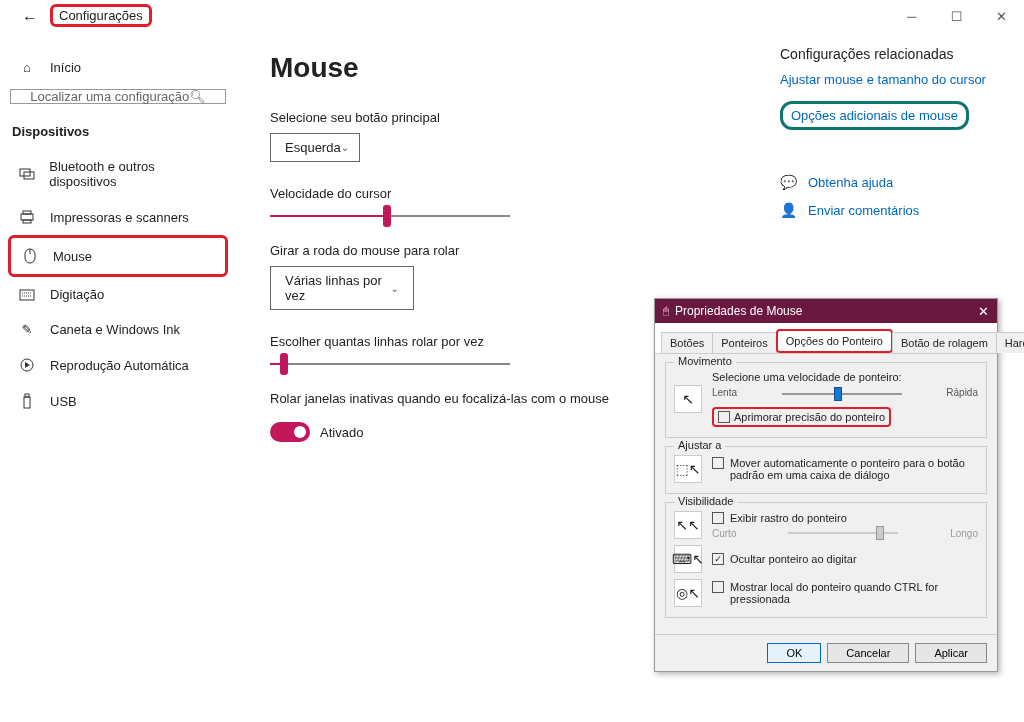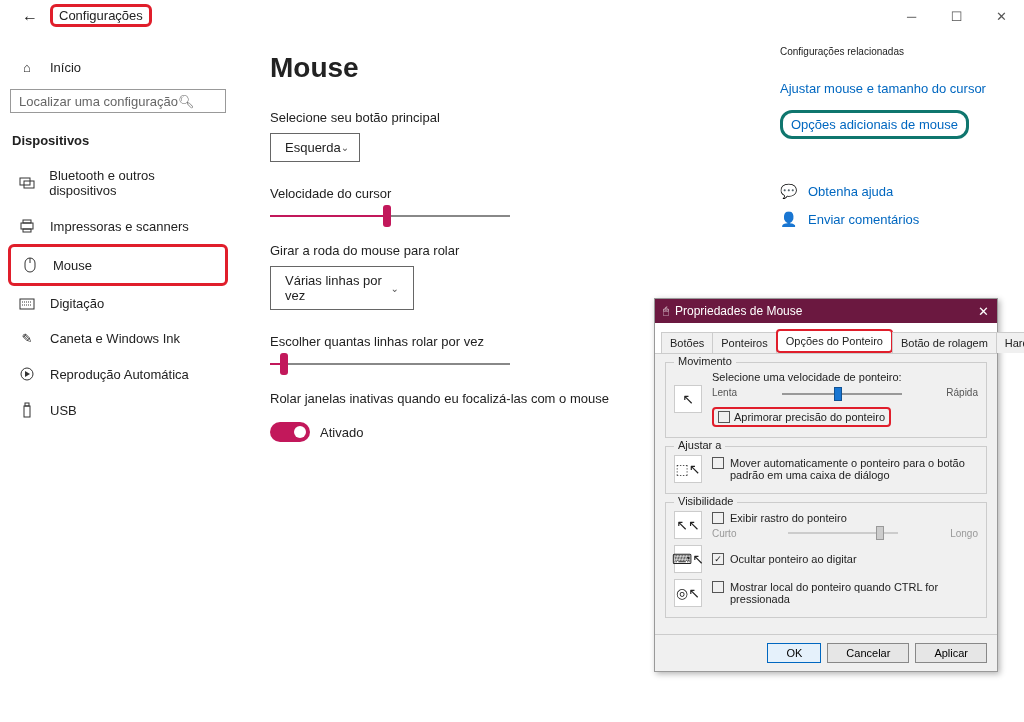--- a/index.html
+++ b/index.html
@@ -6,38 +6,38 @@
 body { width: 1024px; height: 722px; background: #fff; position: relative; overflow: hidden; font-size: 13px; color: #222; }
 .titlebar { height: 32px; display: flex; align-items: center; justify-content: flex-end; }
 .winctl { width: 45px; height: 32px; display: flex; align-items: center; justify-content: center; color: #555; }
 .header { display: flex; align-items: center; padding: 0 16px 4px 20px; position: absolute; top: 4px; }
 .back { width: 20px; height: 20px; display: flex; align-items: center; justify-content: center; margin-right: 10px; font-size: 16px; }
 .hl-box { border: 3px solid #e01e2b; border-radius: 6px; padding: 1px 6px; display: inline-block; }
 .main { display: flex; height: calc(100% - 32px); padding-top: 14px; }
 .sidebar { width: 260px; padding: 6px 8px 0 8px; }
 .sb-home { display: flex; align-items: center; padding: 8px 10px; gap: 14px; }
 .ico { width: 18px; display: inline-flex; align-items: center; justify-content: center; }
-.searchbox { margin: 6px 2px 14px 2px; border: 1px solid #999; height: 24px; display: flex; align-items: center; padding: 0 8px; justify-content: flex-start; color: #666; }
+.searchbox { margin: 6px 2px 14px 2px; border: 1px solid #999; height: 15px; display: flex; align-items: center; padding: 0 8px; justify-content: center; color: #666; }
 .sb-section { font-weight: 600; padding: 6px 4px 10px 4px; }
 .sb-item { display: flex; align-items: center; gap: 14px; padding: 10px 10px; }
 .sb-item.sel-row { border: 3px solid #e01e2b; border-radius: 6px; }
 .content { flex: 1; padding: 0 24px 0 34px; display: flex; }
 .col-left { width: 470px; }
 .col-right { margin-left: 40px; width: 220px; }
 h1.page-title { font-size: 28px; font-weight: 600; margin: 6px 0 26px 0; }
 .field-label { font-size: 13px; margin-bottom: 8px; }
 .dropdown { border: 1px solid #666; padding: 6px 14px; width: 150px; display: flex; align-items: center; justify-content: space-between; margin-bottom: 24px; }
 .chev { font-size: 10px; color: #555; }
 .slider-track { position: relative; height: 2px; background: #888; width: 240px; margin: 14px 0 26px 0; }
 .slider-fill { position: absolute; height: 2px; background: #c2185b; left: 0; }
 .slider-thumb { position: absolute; width: 8px; height: 22px; background: #c2185b; border-radius: 3px; top: -10px; }
 .toggle { width: 40px; height: 20px; border-radius: 10px; background: #c2185b; position: relative; margin-right: 10px; }
 .toggle-knob { width: 12px; height: 12px; background: #fff; border-radius: 50%; position: absolute; top: 4px; right: 4px; }
 .toggle-row { display: flex; align-items: center; margin-top: 16px; }
-.rel-heading { font-size: 10px; margin-bottom: 24px; }
+.rel-heading { font-size: 14px; margin-bottom: 10px; }
 .link { color: #0067c0; font-size: 13px; margin-bottom: 14px; display: block; }
 .link.hl { border: 3px solid #0f766e; border-radius: 12px; padding: 4px 8px; display: inline-block; }
 .help-row { display: flex; align-items: center; gap: 12px; margin-bottom: 12px; }
 .help-ico { width: 16px; font-size: 14px; color: #444; }
 
 .dialog { position: absolute; left: 654px; top: 298px; width: 344px; background: #f0f0f0; border: 1px solid #999; box-shadow: 2px 2px 6px rgba(0,0,0,0.3); }
 .dlg-title { background: #6b1840; color: #fff; height: 24px; display: flex; align-items: center; padding: 0 8px; font-size: 12px; justify-content: space-between; }
 .dlg-close { color: #fff; font-size: 13px; }
 .dlg-tabs { display: flex; align-items: flex-end; background: #fff; border-bottom: 1px solid #ccc; padding: 6px 18px 0 6px; font-size: 11px; gap: 0; }
 .dlg-tab { padding: 4px 8px; border: 1px solid #ccc; border-bottom: none; background: #f0f0f0; margin-right: -1px; white-space: nowrap; }

